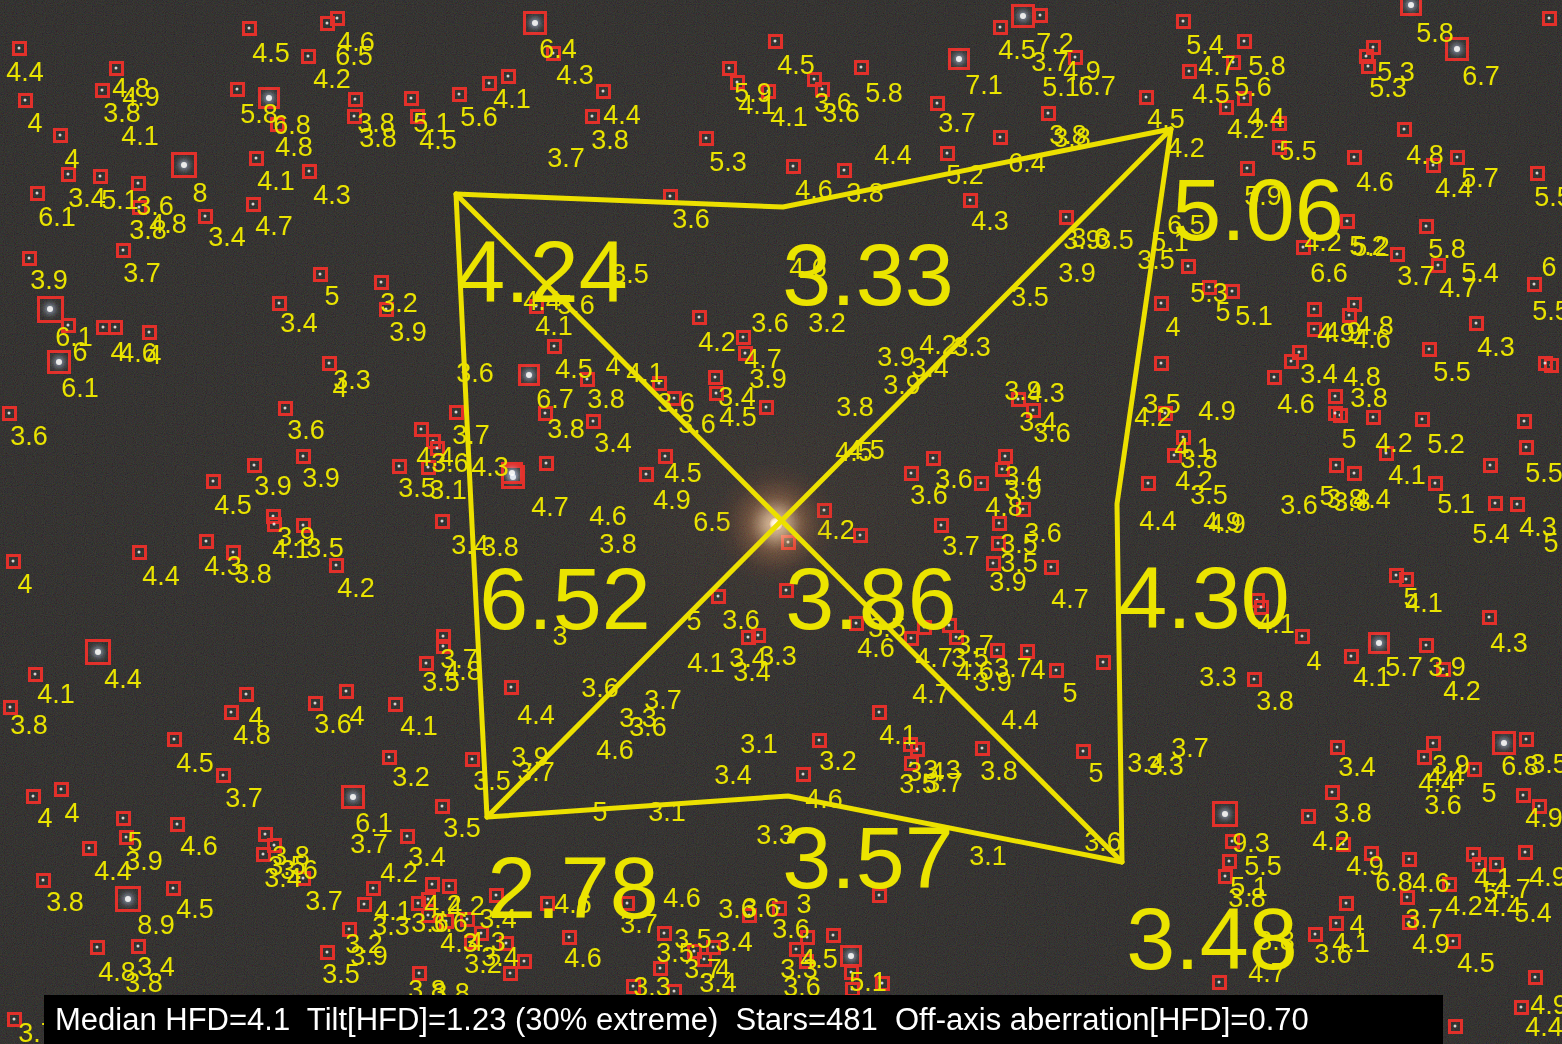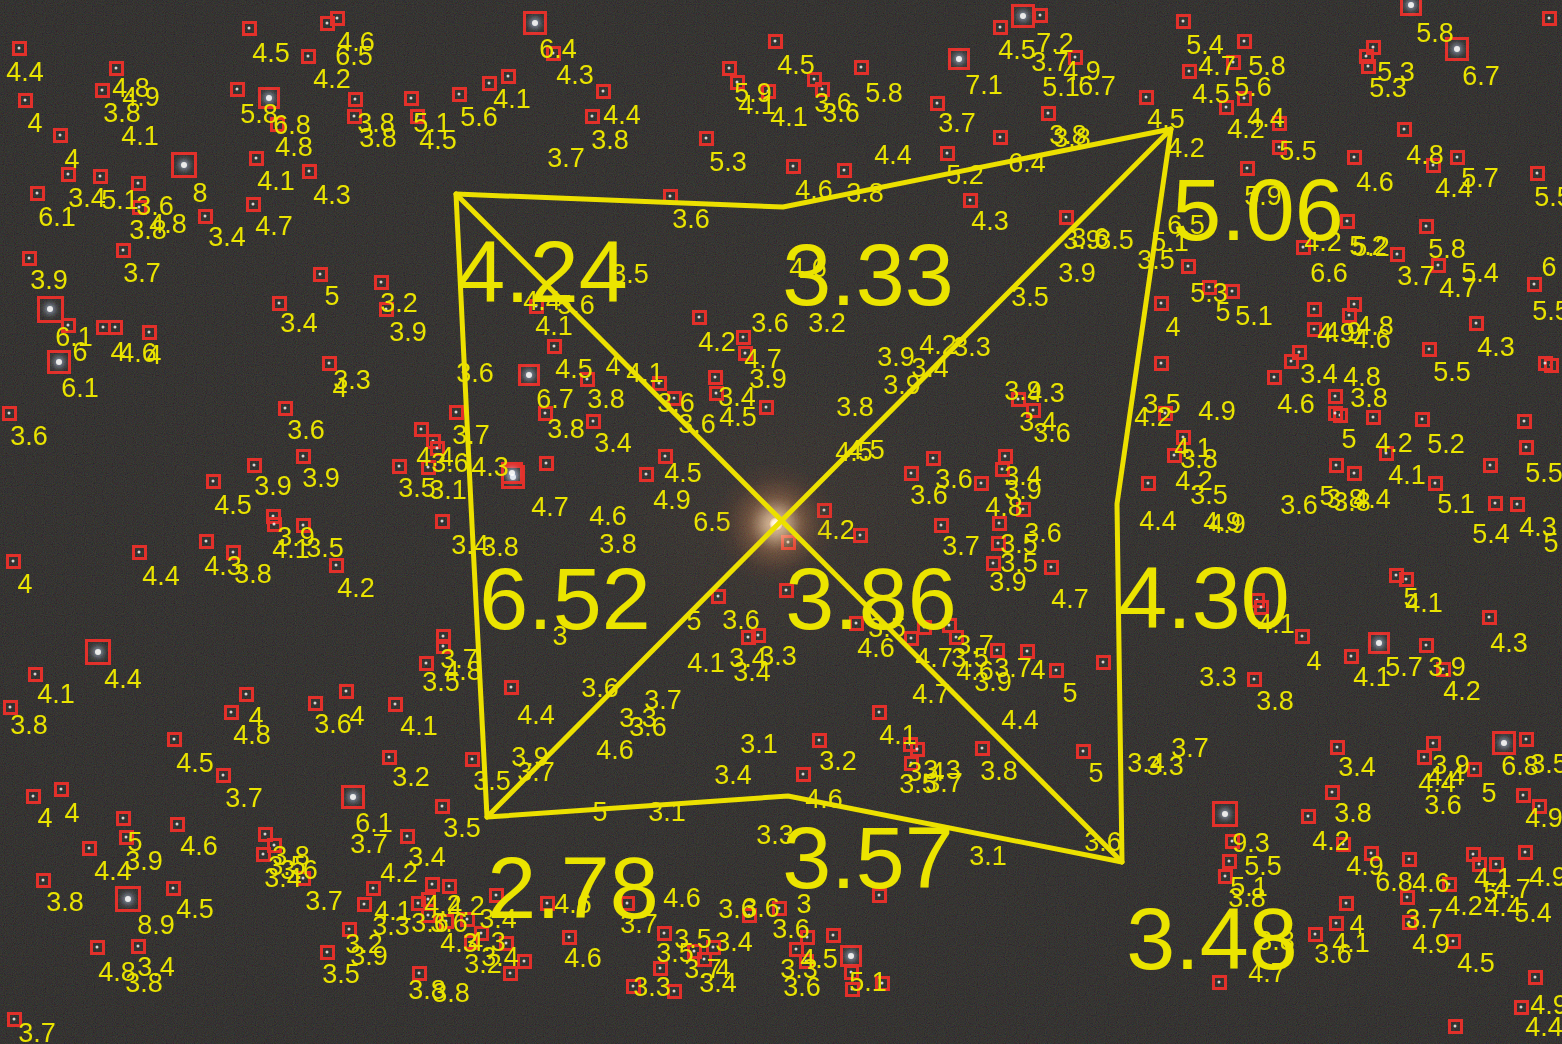--- a/index.html
+++ b/index.html
@@ -778,13 +778,16 @@
       <span class="bl" style="left: 868px; top: 275px;">3.33</span>
       <span class="bl" style="left: 1258px; top: 210px;">5.06</span>
       <span class="bl" style="left: 565px; top: 599px;">6.52</span>
       <span class="bl" style="left: 871px; top: 599px;">3.86</span>
       <span class="bl" style="left: 1204px; top: 598px;">4.30</span>
       <span class="bl" style="left: 573px; top: 888px;">2.78</span>
       <span class="bl" style="left: 868px; top: 858px;">3.57</span>
       <span class="bl" style="left: 1212px; top: 939px;">3.48</span>
     </div>
 
+  <div id="status-bar">
+    <span>Median HFD=4.1  Tilt[HFD]=1.23 (30% extreme)  Stars=481  Off-axis aberration[HFD]=0.70</span>
+  </div>
 </div>
 
 </body></html>

